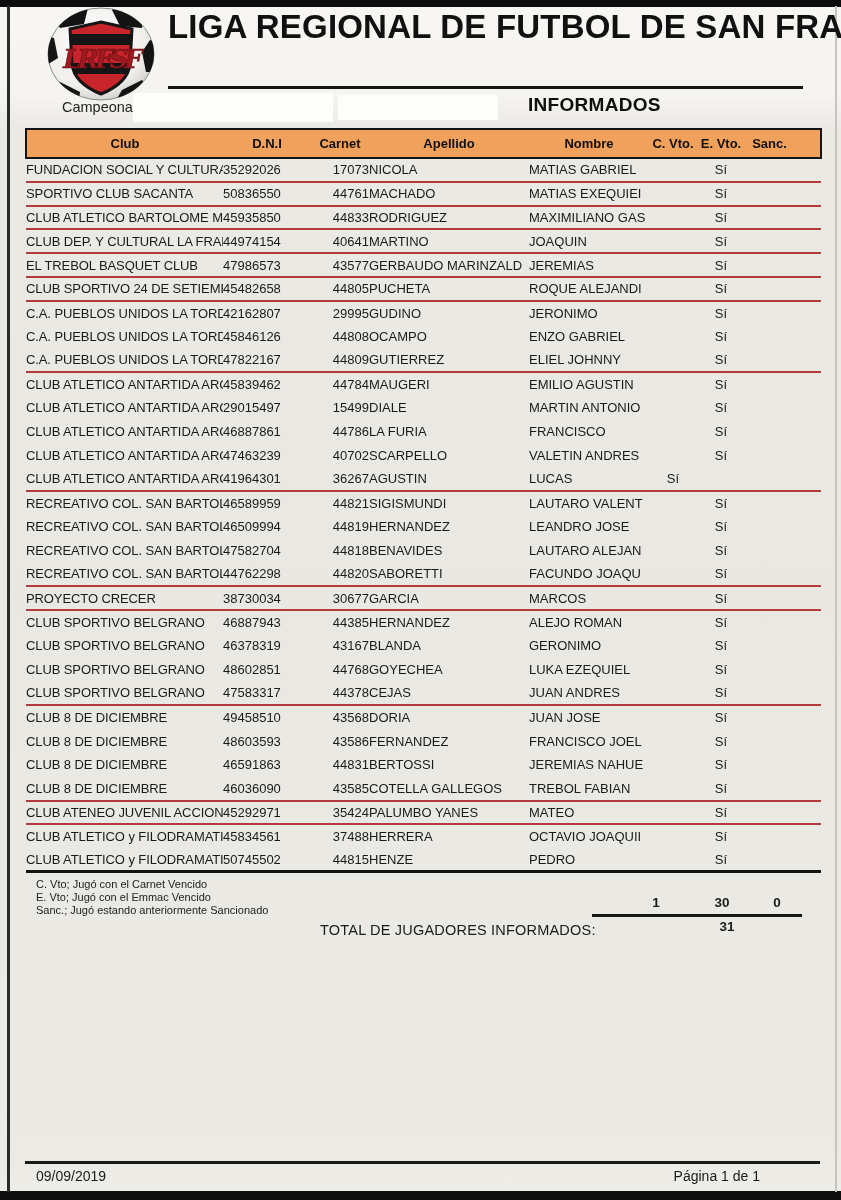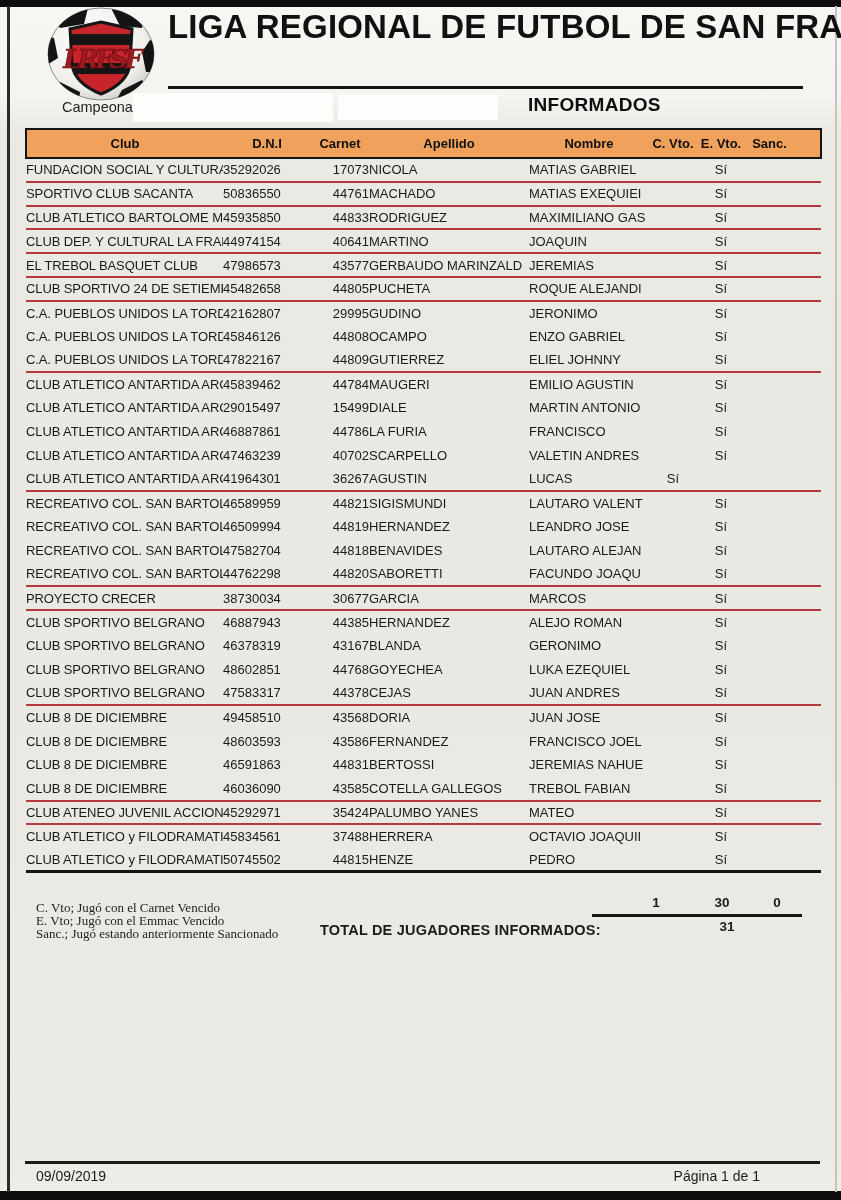--- a/index.html
+++ b/index.html
@@ -70,24 +70,24 @@
   td.col-sanc{text-align:center;padding-right:26px;font-size:13px;}
 
   
   #totals{position:absolute;left:25px;top:892px;width:795px;height:50px;}
   .tot-num{position:absolute;top:3px;width:48px;text-align:center;font-size:13.5px;font-weight:bold;}
   .tot-cvto{left:607px;}
   .tot-evto{left:673px;}
   .tot-sanc{left:728px;}
   .tot-line{position:absolute;left:567px;top:22px;width:210px;height:3px;background:#151515;}
   .tot-grand{position:absolute;left:678px;top:27px;width:48px;text-align:center;font-size:13.5px;font-weight:bold;}
-  #total-label{position:absolute;left:295px;top:30px;font-size:14.5px;font-weight:bold;letter-spacing:.2px;}
-
-  
-  #legend{position:absolute;left:36px;top:901px;font-size:13px;line-height:13.2px;color:#222;font-family:Liberation Serif, serif;}
+  #total-label{position:absolute;left:295px;top:30px;font-size:14.5px;font-weight:normal;letter-spacing:.2px;}
+
+  
+  #legend{position:absolute;left:36px;top:878px;font-size:11px;line-height:13.2px;color:#222;}
 
   
   .footer-line{position:absolute;left:25px;top:1161px;width:795px;height:2.5px;background:#1a1a1a;}
   #footer-date{position:absolute;left:36px;top:1168px;font-size:14px;}
   #footer-page{position:absolute;left:620px;top:1168px;width:140px;text-align:right;font-size:14px;}
 </style>
 </head>
 <body>
 
 <div id="page">

